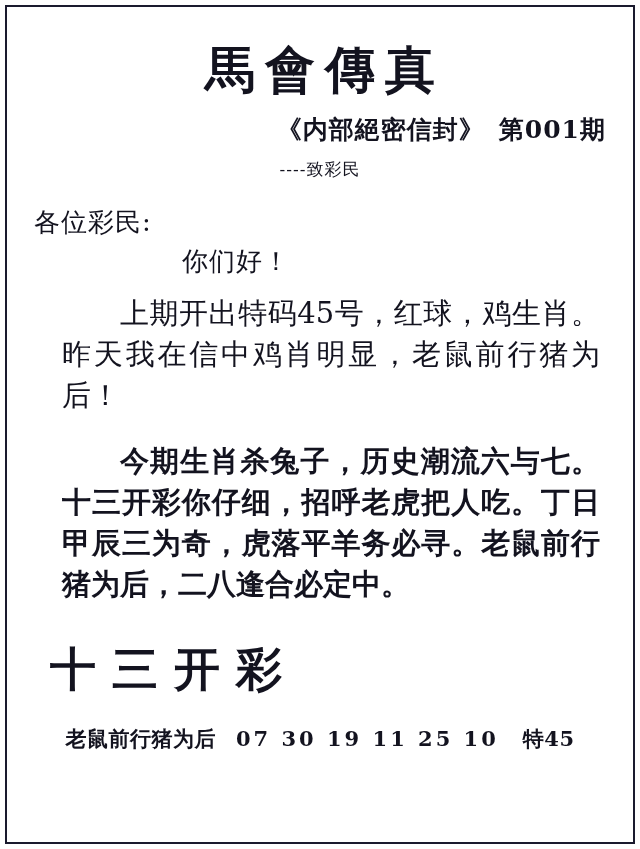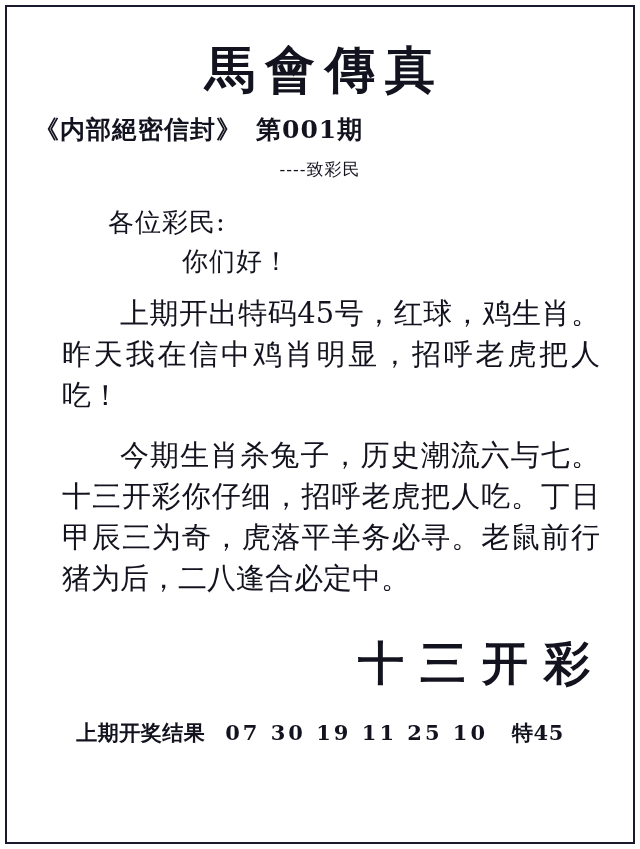--- a/index.html
+++ b/index.html
@@ -43,21 +43,21 @@
     font-size: 50px;
     font-weight: bold;
     letter-spacing: 10px;
     color: #13131f;
     margin-top: 22px;
     line-height: 1.1;
     text-indent: 10px;
   }
 
   .subtitle-row {
-    text-align: left;
+    text-align: right;
     margin-top: 16px;
     color: #13131f;
     font-size: 25px;
     font-weight: bold;
     font-family: "DejaVu Serif", "Liberation Serif", serif;
     white-space: nowrap;
   }
   .subtitle-main {
     letter-spacing: 1px;
   }
@@ -72,21 +72,20 @@
     margin-top: 12px;
     font-size: 17px;
     color: #13131f;
     font-weight: normal;
     letter-spacing: 1px;
     font-family: "DejaVu Serif", "Liberation Serif", serif;
   }
 
   .salutation {
     margin-top: 24px;
-    margin-left: 74px;
     font-size: 26px;
     color: #13131f;
     letter-spacing: 1px;
   }
   .greeting {
     margin-top: 4px;
     margin-left: 148px;
     font-size: 26px;
     color: #13131f;
     letter-spacing: 1px;
@@ -96,24 +95,24 @@
     margin-top: 14px;
     font-size: 29px;
     line-height: 1.42;
     color: #13131f;
     text-align: justify;
     text-justify: inter-character;
     letter-spacing: 0px;
     padding: 0 6px 0 28px;
     text-indent: 58px;
   }
-  .para.p2 { margin-top: 18px; }
+  .para.p2 { margin-top: 24px; font-weight: bold; }
 
   .bigline {
-    text-align: right;
+    text-align: left;
     margin-top: 34px;
     font-size: 46px;
     font-weight: bold;
     letter-spacing: 16px;
     text-indent: 16px;
     color: #13131f;
   }
 
   .result {
     text-align: center;
@@ -138,23 +137,23 @@
 
     <div class="subtitle-row">
       <span class="subtitle-main">《内部絕密信封》</span><span class="issue">第001期</span>
     </div>
 
     <div class="dedication">----致彩民</div>
 
     <div class="salutation">各位彩民:</div>
     <div class="greeting">你们好！</div>
 
-    <div class="para p1">上期开出特码45号，红球，鸡生肖。昨天我在信中鸡肖明显，招呼老虎把人吃！</div>
+    <div class="para p1">上期开出特码45号，红球，鸡生肖。昨天我在信中鸡肖明显，老鼠前行猪为后！</div>
     <div class="para p2">今期生肖杀兔子，历史潮流六与七。十三开彩你仔细，招呼老虎把人吃。丁日甲辰三为奇，虎落平羊务必寻。老鼠前行猪为后，二八逢合必定中。</div>
 
     <div class="bigline">十三开彩</div>
 
     <div class="result">
-      <span>上期开奖结果</span><span class="nums">07  30  19  11  25  10</span><span class="special">特45</span>
+      <span>老鼠前行猪为后</span><span class="nums">07  30  19  11  25  10</span><span class="special">特45</span>
     </div>
 
   </div>
 </div>
 
 </body></html>

